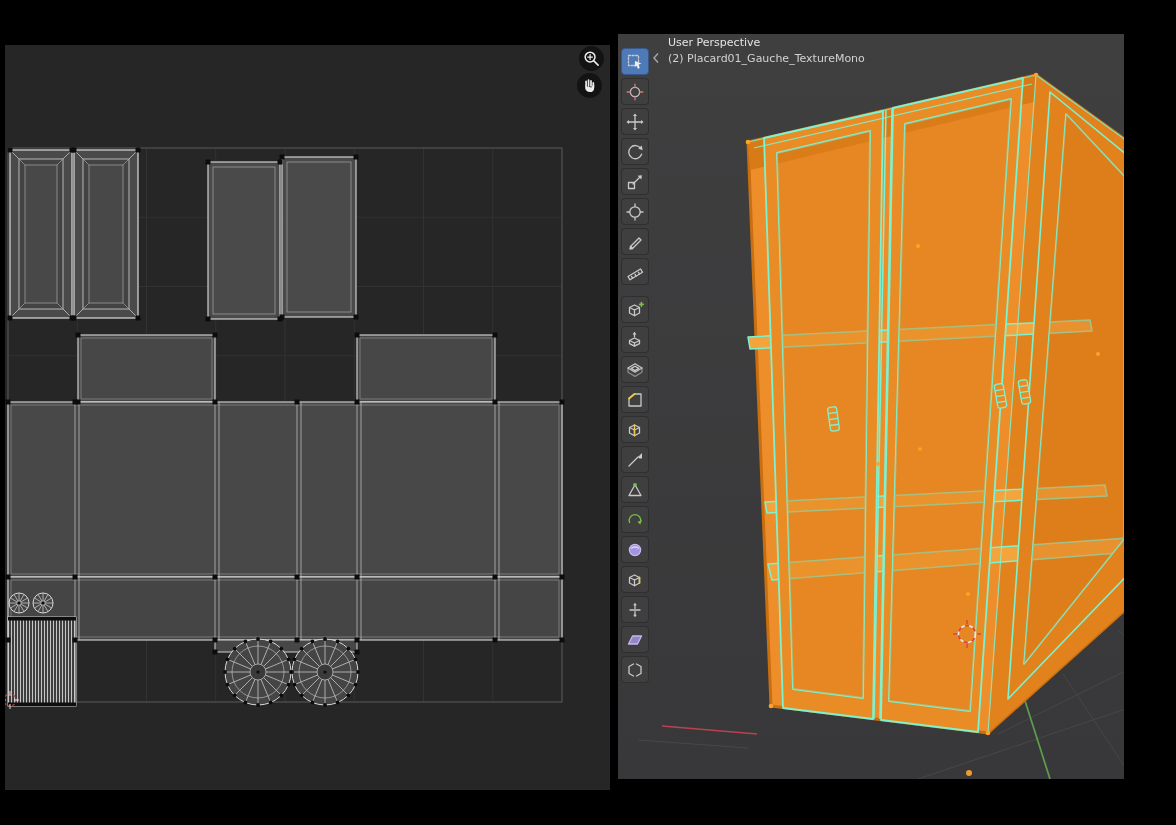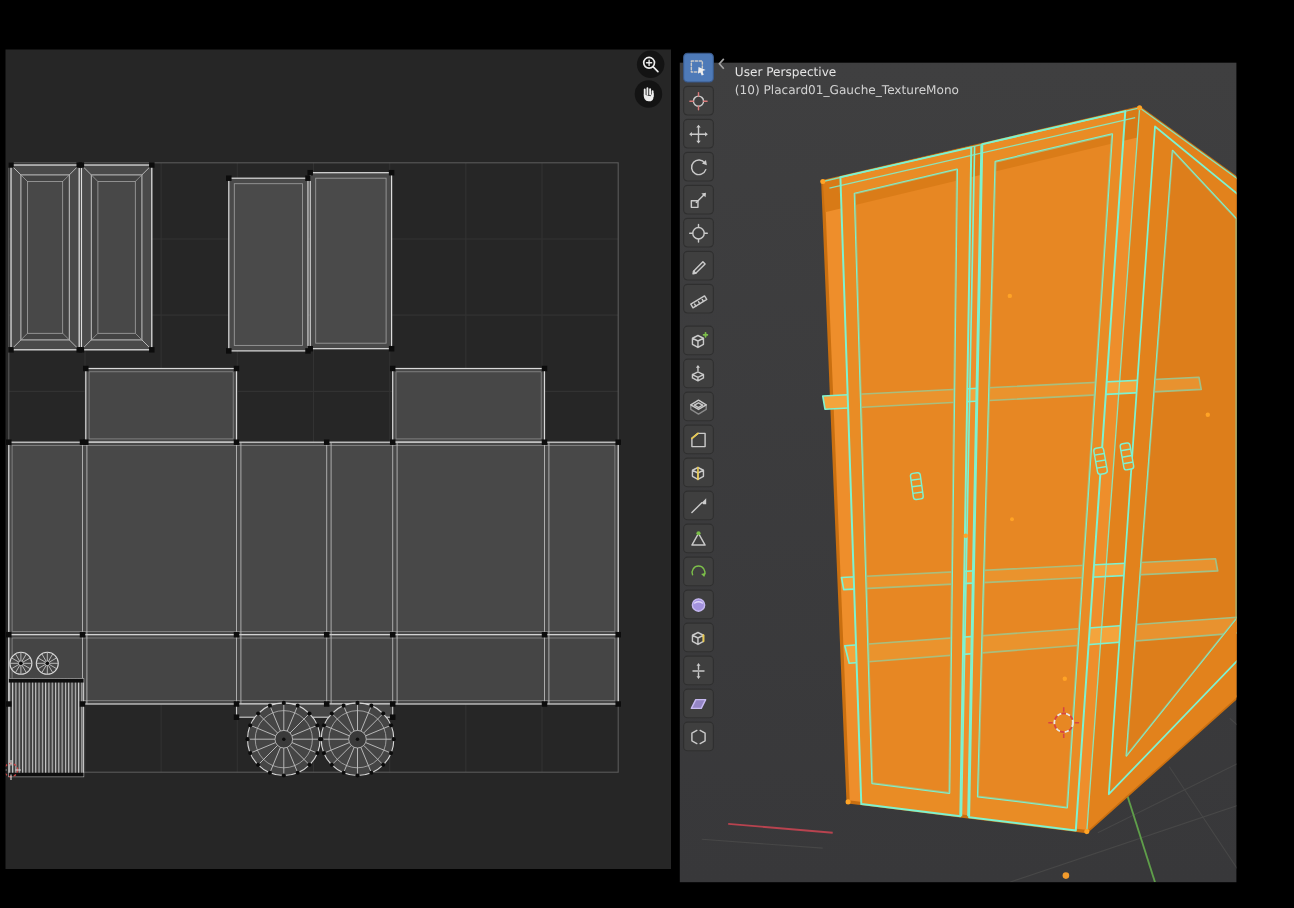--- a/index.html
+++ b/index.html
@@ -5,21 +5,21 @@
   html,body{margin:0;padding:0}
   body{width:1176px;height:825px;background:#000;position:relative;overflow:hidden;
        font-family:"DejaVu Sans",sans-serif}
 
   
   .uv-panel{position:absolute;left:5px;top:45px;width:605px;height:745px;background:#262626;overflow:hidden}
   .uv-ctrl{position:absolute;width:25px;height:25px;border-radius:50%;background:rgba(14,14,14,.78);
            border:none;display:flex;align-items:center;justify-content:center;cursor:pointer;padding:0}
 
   
-  .vp-panel{position:absolute;left:618px;top:57px;width:506px;height:745px;
+  .vp-panel{position:absolute;left:618px;top:34px;width:506px;height:745px;
             background:linear-gradient(#3f3f40,#38383a);overflow:hidden}
   .vp-header{position:absolute;left:50px;top:1px;z-index:6;pointer-events:none}
   .vp-header .l1{color:#e4e4e4;font-size:11px;line-height:16px}
   .vp-header .l2{color:#d2d2d2;font-size:11px;line-height:15px}
 
   
   .toolbar{position:absolute;left:621px;top:48px;width:30px;display:flex;flex-direction:column;gap:3px;z-index:8}
   .tool{width:28px;height:27px;border-radius:4px;background:rgba(63,63,63,.95);
         border:1px solid rgba(44,44,44,.8);display:flex;align-items:center;justify-content:center;
         padding:0;cursor:pointer}
@@ -411,21 +411,21 @@
   </div>
 <button class="collapse">
   <svg width="8" height="12" viewBox="0 0 8 12" fill="none" stroke="#a5a5a5" stroke-width="1.5">
     <path d="M6 1.5 L2 6 L6 10.5"></path>
   </svg>
 </button>
 
 <div class="vp-panel">
   <div class="vp-header">
     <div class="l1">User Perspective</div>
-    <div class="l2">(10) Placard01_Gauche_TextureMono</div>
+    <div class="l2">(2) Placard01_Gauche_TextureMono</div>
   </div>
 
   <svg width="558" height="745" viewBox="0 0 558 745">
 
     <g stroke="#474747" stroke-width="1" fill="none">
       <path d="M380 700 L558 612 M300 745 L558 658 M445 640 L515 745 M500 596 L558 648 M20 706 L130 714"></path>
     </g>
     <path d="M44 692 L139 700" stroke="#b8434f" stroke-width="1.7"></path>
     <path d="M401 648 L432 745" stroke="#5f9e4a" stroke-width="1.7"></path>
 

